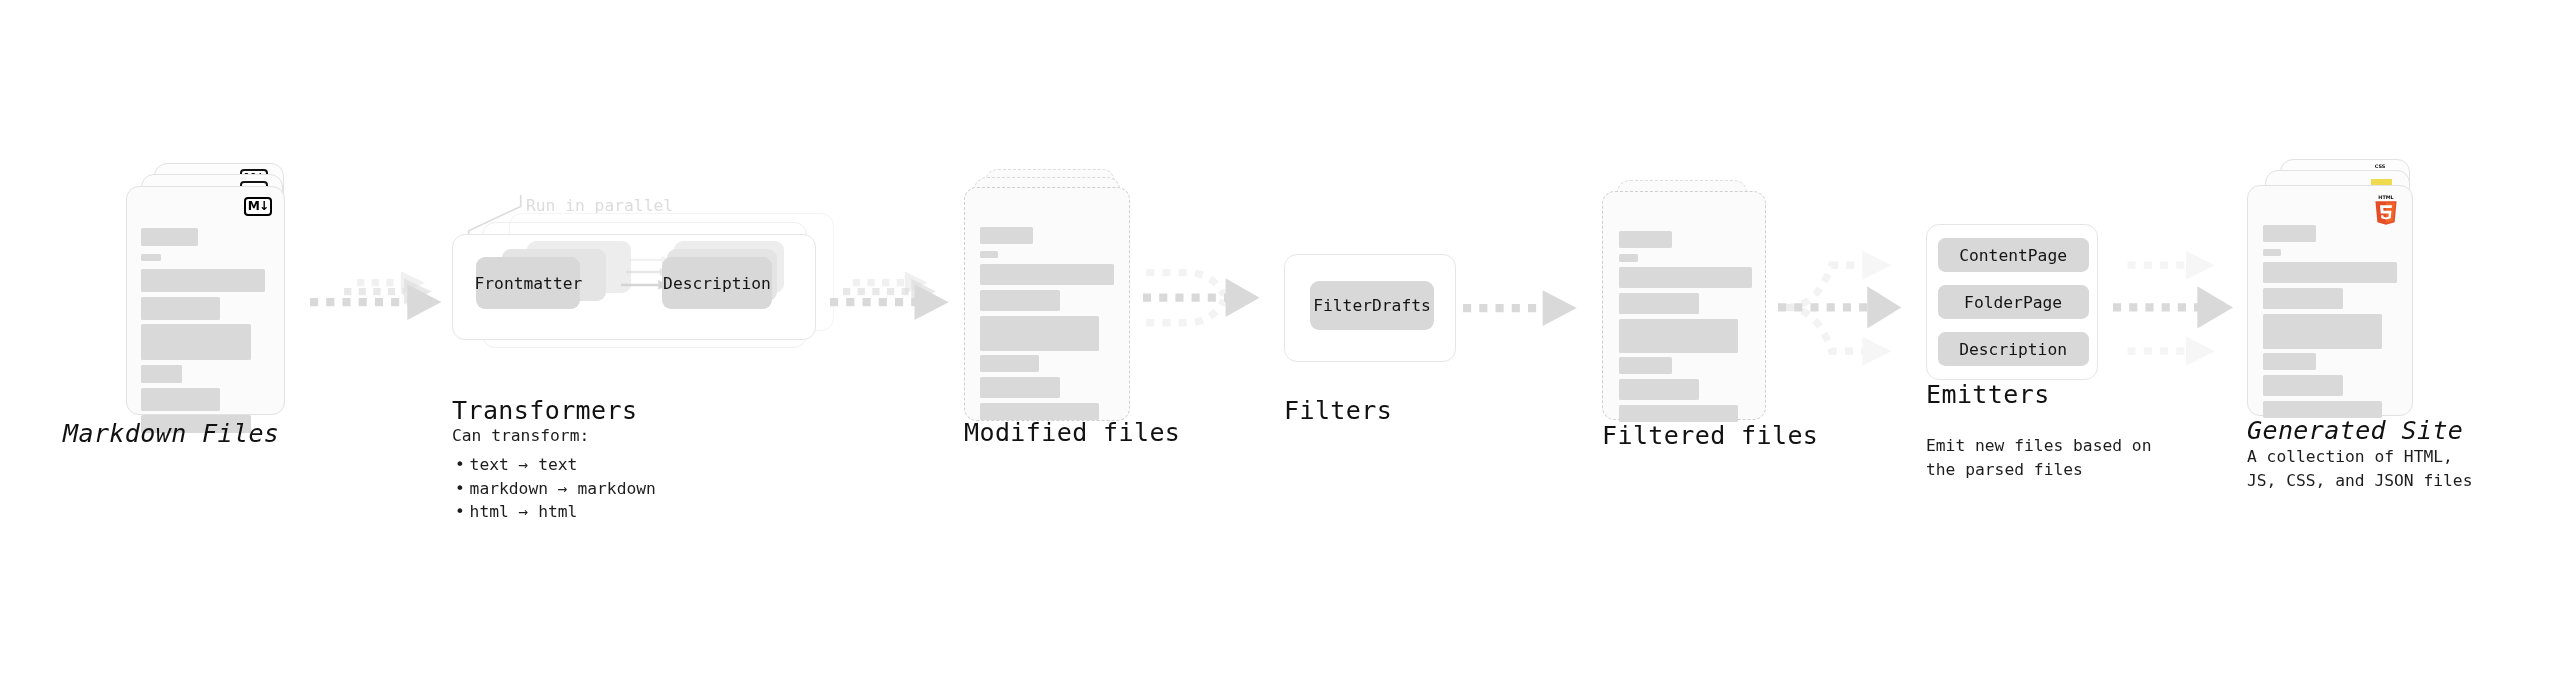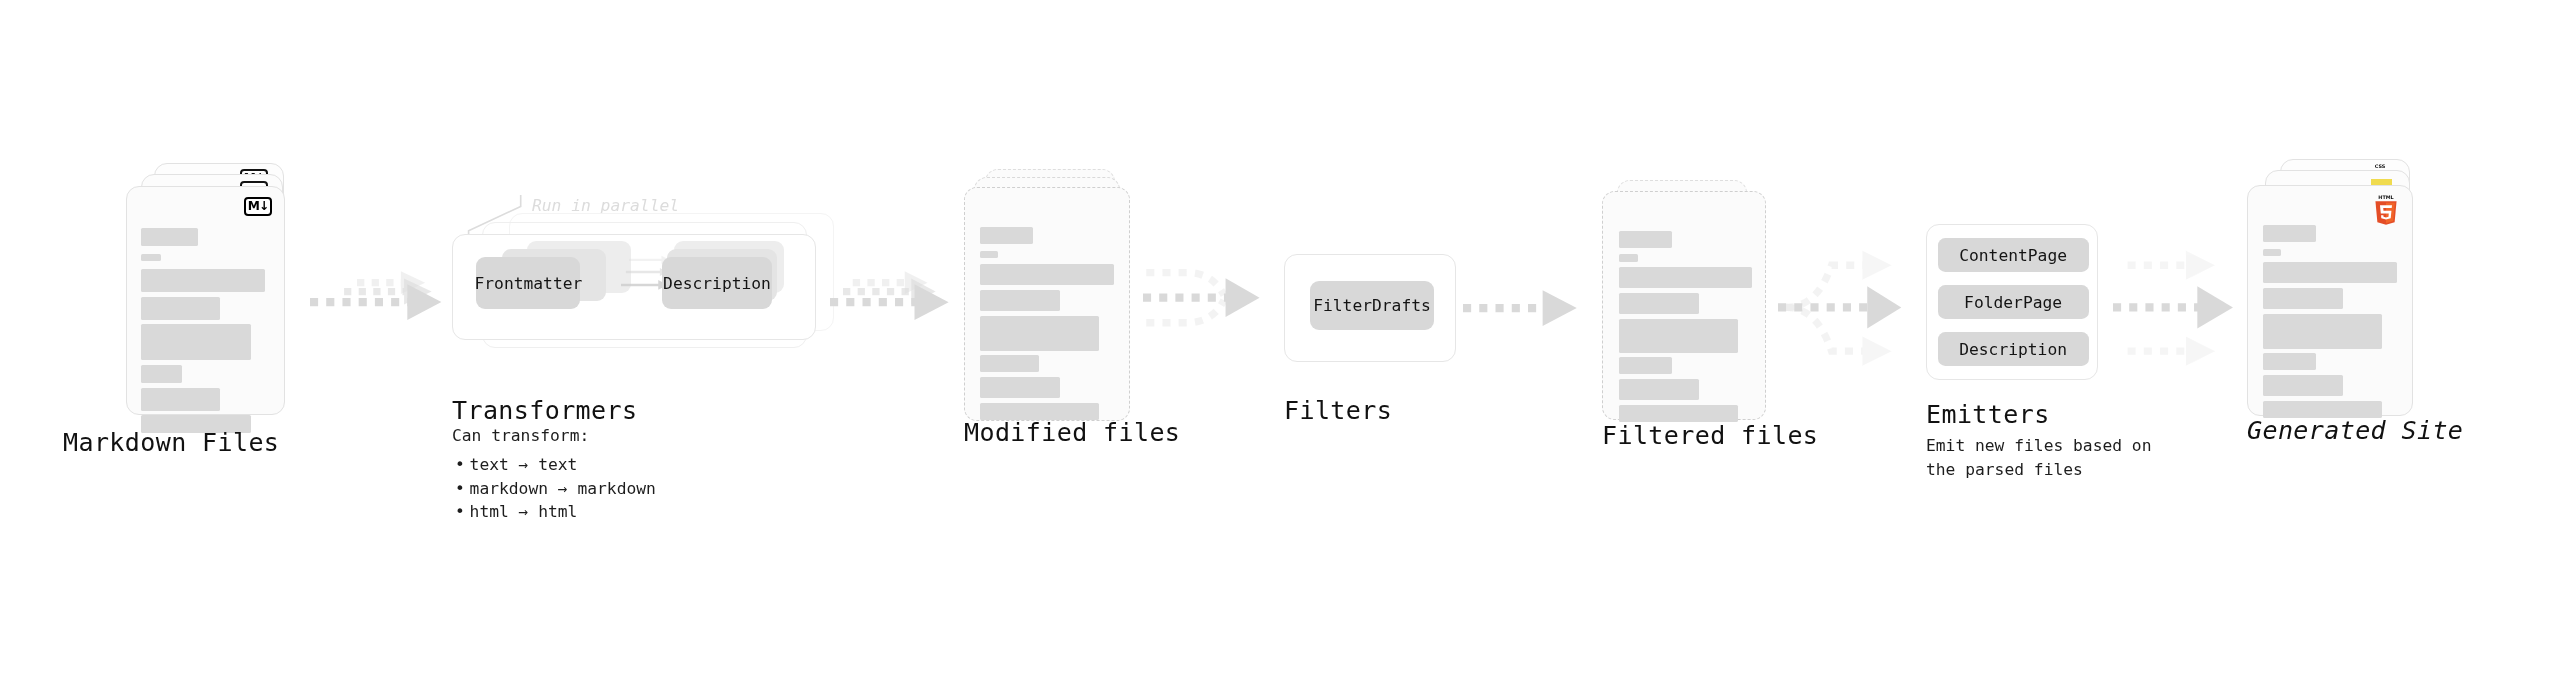--- a/index.html
+++ b/index.html
@@ -182,21 +182,21 @@
       <div class="skel" style="left:14px; top:67px; width:19.5px; height:7.3px;"></div>
       <div class="skel" style="left:14px; top:82px; width:124px; height:23px;"></div>
       <div class="skel" style="left:14px; top:110px; width:79px; height:23px;"></div>
       <div class="skel" style="left:14px; top:137px; width:110px; height:36px;"></div>
       <div class="skel" style="left:14px; top:178px; width:41px; height:18px;"></div>
       <div class="skel" style="left:14px; top:201px; width:79px; height:23px;"></div>
       <div class="skel" style="left:14px; top:228px; width:110px; height:18px;"></div>
     </div>
   </div>
 
-  <div class="abs label-title" style="left: 63px; top: 428px;">Markdown Files</div>
+  <div class="abs label-title" style="left: 63px; top: 419px; font-style: italic;">Markdown Files</div>
 
   <div class="abs" style="left:310px; top:268px;">
     <svg width="146" height="65" viewBox="0 0 180 80">
       <g opacity="0.45">
         <line x1="58" y1="18" x2="118" y2="18" stroke="#dedede" stroke-width="9" stroke-dasharray="9 9"></line>
         <polygon points="112,4 142,18 112,32" fill="#dedede"></polygon>
       </g>
       <g opacity="0.65">
         <line x1="42" y1="29" x2="122" y2="29" stroke="#dddddd" stroke-width="9" stroke-dasharray="9 9"></line>
         <polygon points="116,13 150,29 116,45" fill="#dddddd"></polygon>
@@ -206,21 +206,21 @@
         <polygon points="120,20 162,42 120,64" fill="#d9d9d9"></polygon>
       </g>
     </svg>
   </div>
 
   <div class="abs" style="left:452px; top:195px; width:406px; height:187px;">
 
     <svg class="abs" style="left:9.8px; top:0px;" width="106" height="57" viewBox="0 0 130 70">
       <path d="M 8 62 L 8 44 L 72 14 L 72 0" stroke="#dcdcdc" stroke-width="2" fill="none"></path>
     </svg>
-    <div class="run-parallel" style="left:80px; top:0.8px;font-style:italic;">Run in parallel</div>
+    <div class="run-parallel" style="left:74px; top:0.8px;">Run in parallel</div>
 
     <div class="group-box g3" style="left:57px; top:18px; width:325px; height:118px;"></div>
     <div class="group-box g2" style="left:30px; top:27px; width:325px; height:126px;"></div>
     <div class="group-box" style="left:0px; top:39px; width:364px; height:106px;"></div>
 
     <div class="chip fade2" style="left:75px; top:46px; width:104px; height:52px;">x</div>
     <div class="chip fade2" style="left:222px; top:46px; width:110px; height:52px;">x</div>
     <div class="chip fade1" style="left:50px; top:54px; width:104px; height:52px;">x</div>
     <div class="chip fade1" style="left:215px; top:54px; width:110px; height:52px;">x</div>
 
@@ -353,21 +353,21 @@
   </div>
 
   <div class="abs" style="left:1926px; top:224px;">
     <div class="group-box" style="left:0px; top:0px; width:172px; height:156px;">
       <div class="chip" style="left:10.6px; top:13px; width:151px; height:34px; border-radius:7.3px;">ContentPage</div>
       <div class="chip" style="left:10.6px; top:60px; width:151px; height:34px; border-radius:7.3px;">FolderPage</div>
       <div class="chip" style="left:10.6px; top:107px; width:151px; height:34px; border-radius:7.3px;">Description</div>
     </div>
   </div>
 
-  <div class="abs label-title" style="left: 1926px; top: 400px;">Emitters</div>
+  <div class="abs label-title" style="left: 1926px; top: 380px;">Emitters</div>
 
   <div class="abs label-sub" style="left: 1926px; top: 434px;">Emit new files based on
 the parsed files</div>
 
   <div class="abs" style="left:2113px; top:236px;">
     <svg width="154" height="142" viewBox="0 0 190 175">
       <g opacity="0.42">
         <line x1="18" y1="36" x2="94" y2="36" stroke="#e8e8e8" stroke-width="9" stroke-dasharray="10 10"></line>
         <polygon points="90,18 126,36 90,54" fill="#ececec"></polygon>
       </g>
@@ -406,15 +406,17 @@
       <div class="skel" style="left:14.6px; top:102px; width:80px; height:21px;"></div>
       <div class="skel" style="left:14.6px; top:128px; width:119px; height:35px;"></div>
       <div class="skel" style="left:14.6px; top:167px; width:53px; height:17px;"></div>
       <div class="skel" style="left:14.6px; top:189px; width:80px; height:21px;"></div>
       <div class="skel" style="left:14.6px; top:215px; width:119px; height:17px;"></div>
     </div>
   </div>
 
   <div class="abs label-title" style="left: 2247px; top: 416px; font-style: italic;">Generated Site</div>
 
+  <div class="abs label-sub" style="left: 2247px; top: 445px;">A collection of HTML,
+JS, CSS, and JSON files</div>
 
 </div>
 
 
 </body></html>

